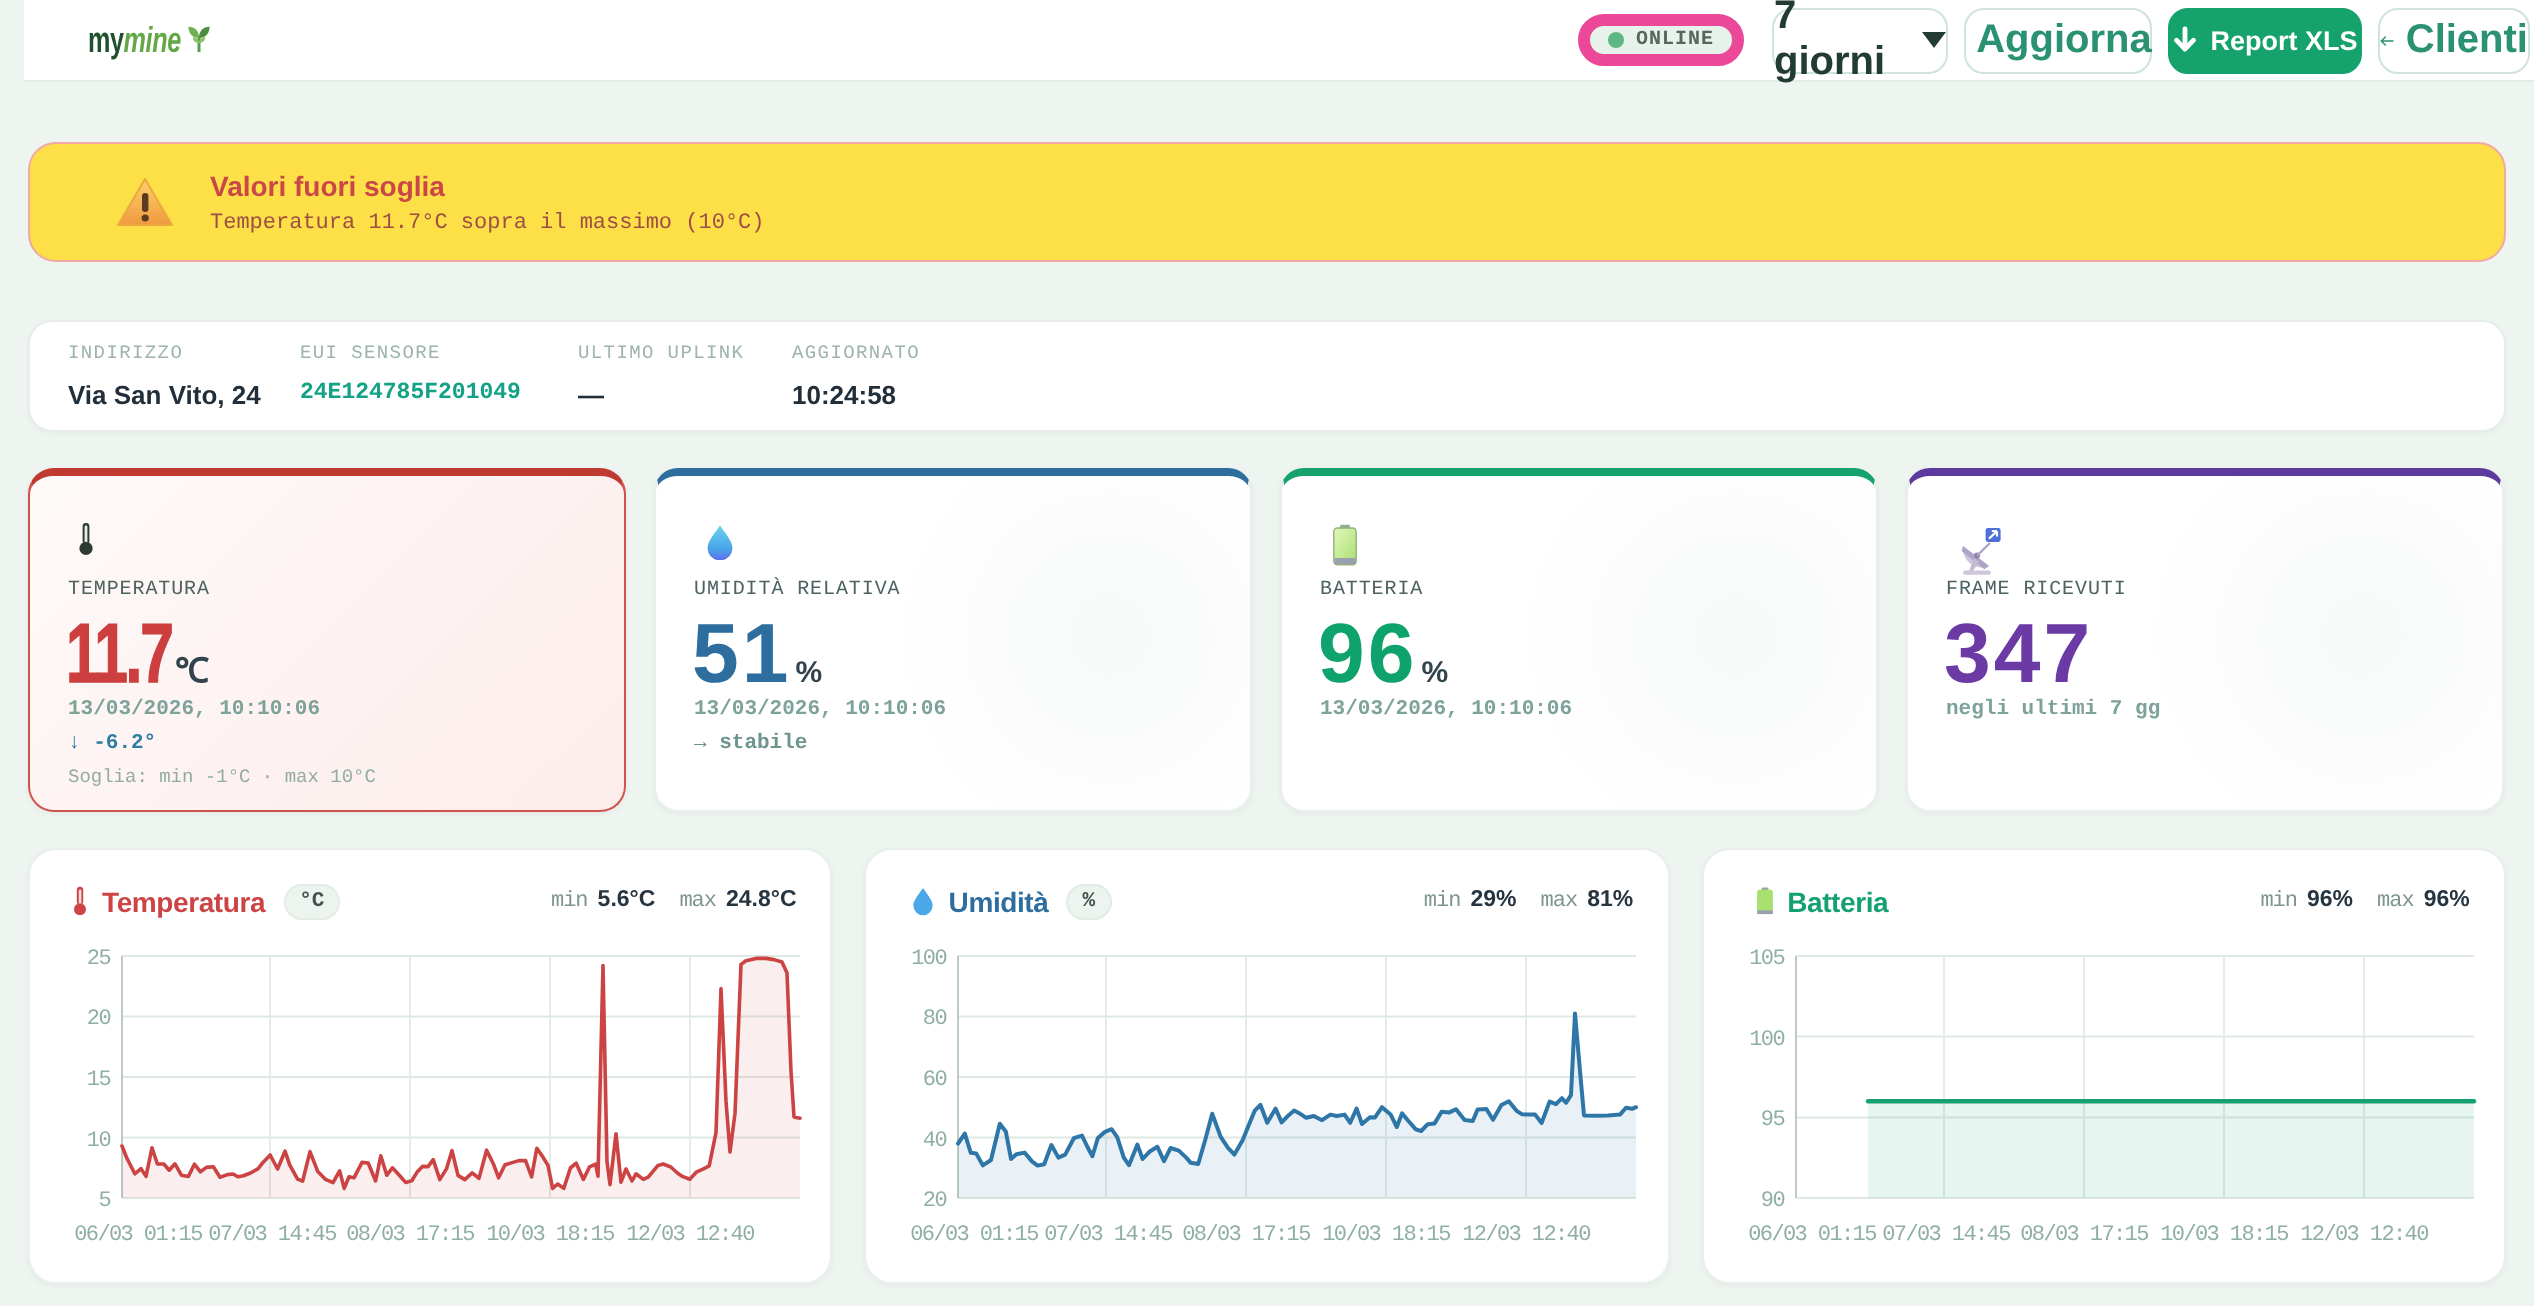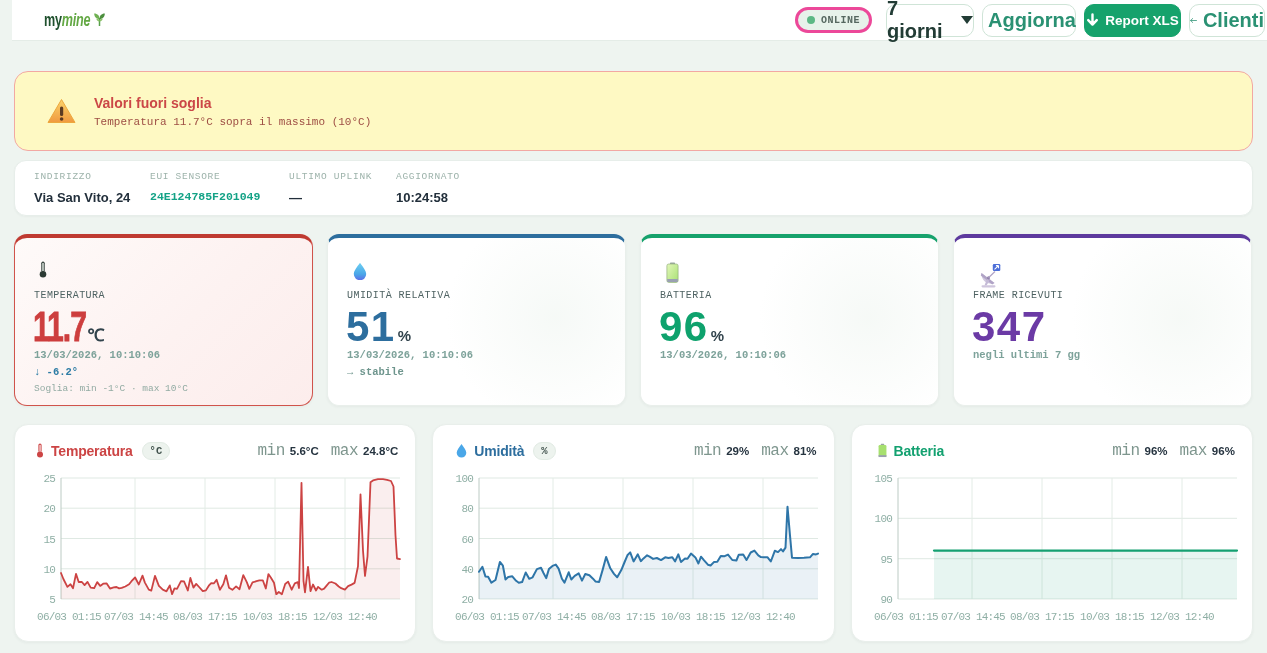--- a/index.html
+++ b/index.html
@@ -20,41 +20,41 @@
 }
 .logo { position:relative; height:41px; width:110px; }
 .logo .txt { position:absolute; left:0; top:10px; font-size:18px; font-weight:bold; letter-spacing:-0.3px;
   transform:scaleX(0.70); transform-origin:left center; white-space:nowrap; }
 .logo .my { color:#20512e; }
 .logo .mine { color:#63a844; font-style:italic; }
 .logo svg { position:absolute; left:48px; top:11px; }
 .actions { display:flex; align-items:center; gap:8px; }
 .pill-online {
   display:flex; align-items:center; gap:6px;
-  background:#e7f2ea; border:3px solid #ec4899; border-radius:14px;
+  background:#e7f2ea; border:6px solid #ec4899; border-radius:14px;
   height:26px; padding:0 9px;
   font-family:"Liberation Mono", monospace; font-size:10px; font-weight:bold;
   color:#55675f; letter-spacing:0.5px;
 }
 .pill-online .dot { width:8px; height:8px; border-radius:50%; background:#5cb885; }
 .btn {
   display:flex; align-items:center; justify-content:center; gap:6px;
   height:33px;
   background:#fff; border:1px solid #cfe4d7; border-radius:10px;
   font-size:20px; font-weight:bold; color:#2a9173;
 }
 .btn.green { font-size:13.5px; }
 .btn.dark { color:#223c35; }
 .btn.green { background:#16a26c; border-color:#16a26c; color:#ffffff; }
 .caret { width:0; height:0; border-left:6.5px solid transparent; border-right:6.5px solid transparent; border-top:8px solid #223c35; margin-left:9px; }
 
 .alert {
-  position:absolute; left:14px; top:71px; width:1239px; height:80px;
-  background:#fef9c3; border:1.5px solid #f2a8a3; border-radius:14px;
-  display:flex; align-items:center; padding:0 32px;
+  position:absolute; left:14px; top:71px; width:1239px; height:60px;
+  background:#fde047; border:1.5px solid #f2a8a3; border-radius:14px;
+  display:flex; align-items:center; padding:0 43px;
 }
 .alert .icon { margin-right:18px; margin-top:4px; }
 .alert .title { font-size:14px; font-weight:bold; color:#cb4747; margin-bottom:5px; }
 .alert .body { font-family:"Liberation Mono", monospace; font-size:11px; color:#9e4e44; }
 
 .info {
   position:absolute; left:14px; top:160px; width:1239px; height:56px;
   background:#ffffff; border:1px solid #e7eeea; border-radius:12px;
   box-shadow:0 1px 2px rgba(40,60,50,.04);
   display:flex; padding:10px 0 0 19px;
@@ -117,21 +117,21 @@
 .chart .title { font-size:14px; font-weight:bold; margin-left:7px; letter-spacing:-0.2px; }
 .chart.t .title { color:#cc4444; }
 .chart.h .title { color:#2d6e9e; }
 .chart.b .title { color:#13a170; }
 .chart .upill {
   margin-left:9px; background:#edf3ee; border:1px solid #e2ebe4; border-radius:9px;
   font-family:"Liberation Mono", monospace; font-size:10.5px; font-weight:bold; color:#41524d;
   padding:2px 7px 2px;
 }
 .chart .mm { margin-left:auto; display:flex; align-items:baseline; gap:5px; }
-.chart .mm .k { font-family:"Liberation Mono", monospace; font-size:16px; letter-spacing:-0.5px; color:#7e968e; }
+.chart .mm .k { font-family:"Liberation Mono", monospace; font-size:11px; letter-spacing:-0.5px; color:#7e968e; }
 .chart .mm .v { font-size:11.5px; font-weight:bold; color:#263440; margin-right:7px; }
 .chart .mm .v:last-child { margin-right:0; }
 .chart svg.plot { position:absolute; left:0; top:46px; }
 .axis-lbl { font-family:"Liberation Mono", monospace; font-size:11px; letter-spacing:-0.8px; fill:#8fafa5; }
 </style>
 </head>
 <body>
 <div class="topbar">
   <div class="logo">
       <span class="txt"><span class="my">my</span><span class="mine">mine</span></span>

